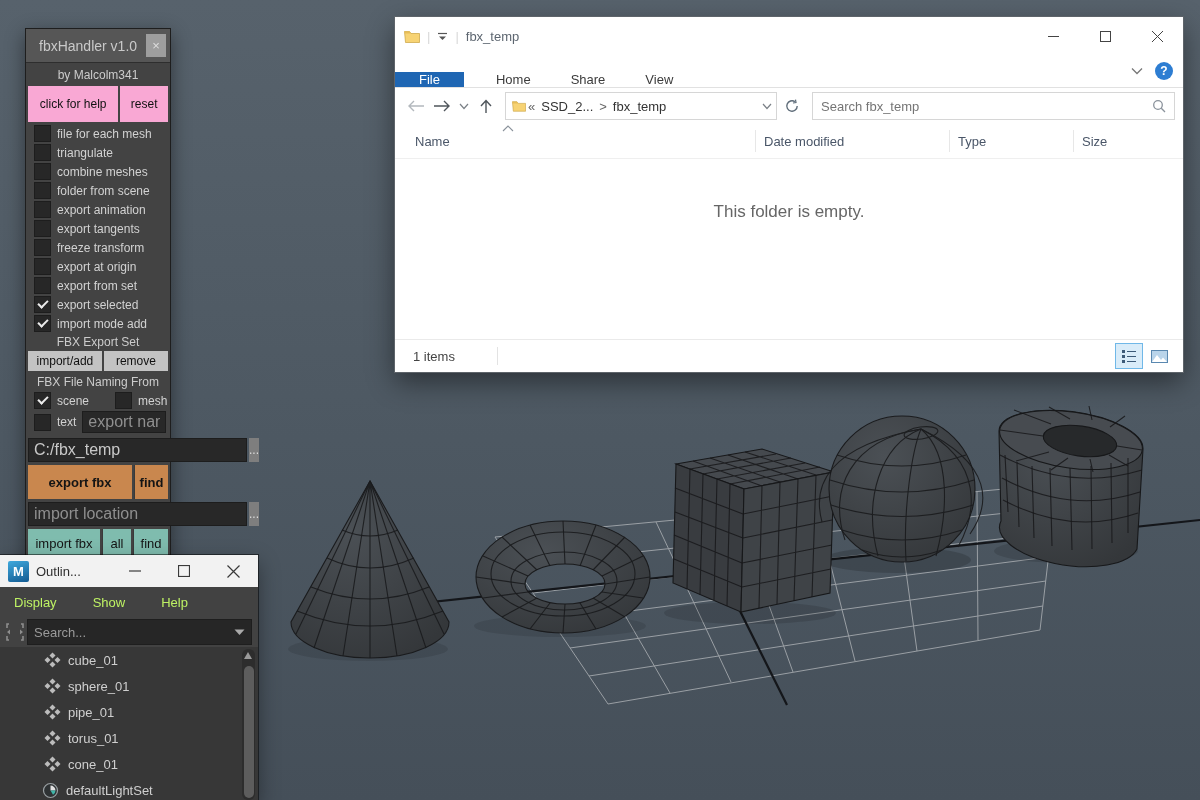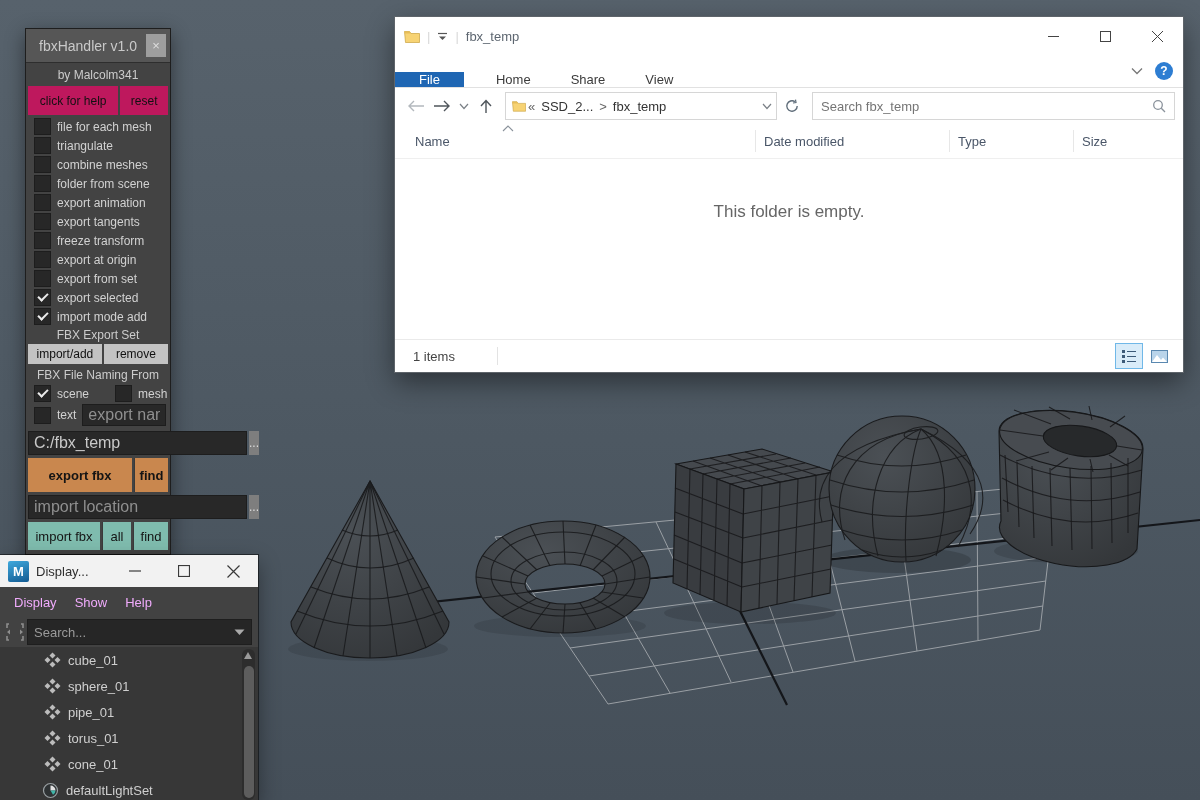--- a/index.html
+++ b/index.html
@@ -15,22 +15,22 @@
   
   .fbxwin{left:25px;top:28px;width:144px;background:#434343;border:1px solid #1e1e1e;
     box-shadow:0 6px 18px rgba(0,0,0,.45);color:#d0d0d0;font-size:12px;}
   .fbx-title{height:33px;background:#565656;display:flex;align-items:center;padding:0 4px 0 13px;
     color:#c9c9c9;font-size:14px;border-bottom:1px solid #2e2e2e;}
   .fbx-close{margin-left:auto;width:20px;height:23px;background:#9e9e9e;color:#dedede;
     display:flex;align-items:center;justify-content:center;font-size:13px;}
   .fbx-body{padding:2px 2px 4px 2px;}
   .fbx-byline{text-align:center;padding:3px 0 4px 0;color:#cccccc;}
   .btnrow{display:flex;gap:2px;margin-bottom:2px;}
-  .gbtn{background:#be185d;color:#111;display:flex;align-items:center;justify-content:center;
-    height:29px;font-size:12px;}
+  .gbtn{background:#f9a8d4;color:#111;display:flex;align-items:center;justify-content:center;
+    height:36px;font-size:12px;}
   .gbtn.light{background:#c3c3c3;height:20px;}
   .chkrow{display:flex;align-items:center;height:19px;}
   .cb{width:15px;height:15px;background:#272727;border:1px solid #1d1d1d;margin-left:2px;
     position:relative;flex:none;}
   .cb.on::after{content:"";position:absolute;left:3px;top:3px;width:8px;height:4px;
     border-left:2px solid #ececec;border-bottom:2px solid #ececec;transform:rotate(-45deg);}
   .chkrow span{margin-left:6px;color:#d2d2d2;}
   .seclabel{text-align:center;height:18px;line-height:18px;color:#cccccc;}
   .fld{background:#282828;border:1px solid #1d1d1d;color:#c9c9c9;font-size:16px;
     font-family:"Liberation Sans",sans-serif;padding:0 5px;height:20px;}
@@ -78,22 +78,22 @@
     border:1px solid transparent;}
   .vbtn.sel{background:#d9ecf9;border-color:#70b8e8;}
 
   
   .outwin{left:0;top:555px;width:258px;height:245px;background:#373737;
     box-shadow:0 0 0 1px rgba(0,0,0,.5),0 8px 20px rgba(0,0,0,.4);font-size:13px;}
   .out-title{height:32px;background:#f2f2f2;display:flex;align-items:center;padding:0 10px 0 8px;color:#2f2f2f;}
   .mlogo{width:21px;height:21px;border-radius:2px;background:linear-gradient(160deg,#3fa9dd,#125a92);
     color:#fff;font-weight:bold;font-size:13px;display:flex;align-items:center;justify-content:center;margin-right:7px;}
   .out-caption{margin-left:auto;display:flex;gap:37px;align-items:center;color:#3a3a3a;padding-right:8px;}
-  .out-menu{height:30px;background:#424242;display:flex;align-items:center;gap:18px;padding-left:14px;
-    color:#f0abfc;}
+  .out-menu{height:30px;background:#424242;display:flex;align-items:center;gap:36px;padding-left:14px;
+    color:#bef264;}
   .out-search{height:30px;background:#424242;display:flex;align-items:center;padding:0 6px 0 3px;}
   .out-input{flex:1;height:24px;background:#262626;border:1px solid #1e1e1e;color:#9a9a9a;
     display:flex;align-items:center;padding:0 6px;}
   .out-list{position:relative;height:153px;background:#373737;}
   .orow{height:26px;display:flex;align-items:center;padding-left:44px;color:#cfcfcf;}
   .orow .nm{margin-left:7px;}
   .oscroll{position:absolute;right:3px;top:2px;width:13px;bottom:0;background:#2d2d2d;border-radius:6px;}
   .sb-up{position:absolute;top:3px;left:2px;width:0;height:0;border-left:4.5px solid transparent;
     border-right:4.5px solid transparent;border-bottom:7px solid #9a9a9a;}
   .sb-thumb{position:absolute;top:17px;left:1.5px;width:10px;bottom:2px;background:#5d5d5d;border-radius:5px;}
@@ -404,21 +404,21 @@
             <path d="M1,12 L6,5 L10,10 L12,7.5 L16,12 z" fill="#ffffff"></path>
           </svg>
         </div>
       </div>
     </div>
   </div>
 
   <div class="abs outwin">
     <div class="out-title">
       <div class="mlogo">M</div>
-      <span>Display...</span>
+      <span>Outlin...</span>
       <div class="out-caption">
         <svg width="12" height="12" viewBox="0 0 12 12">
             <path d="M0,6 h12" stroke="#3a3a3a" stroke-width="1.2"></path>
           </svg>
         <svg width="12" height="12" viewBox="0 0 12 12">
             <rect x="0.5" y="0.5" width="11" height="11" fill="none" stroke="#3a3a3a" stroke-width="1.2"></rect>
           </svg>
         <svg width="13" height="13" viewBox="0 0 13 13">
             <path d="M0.5,0.5 L12.5,12.5 M12.5,0.5 L0.5,12.5" stroke="#3a3a3a" stroke-width="1.2"></path>
           </svg>

